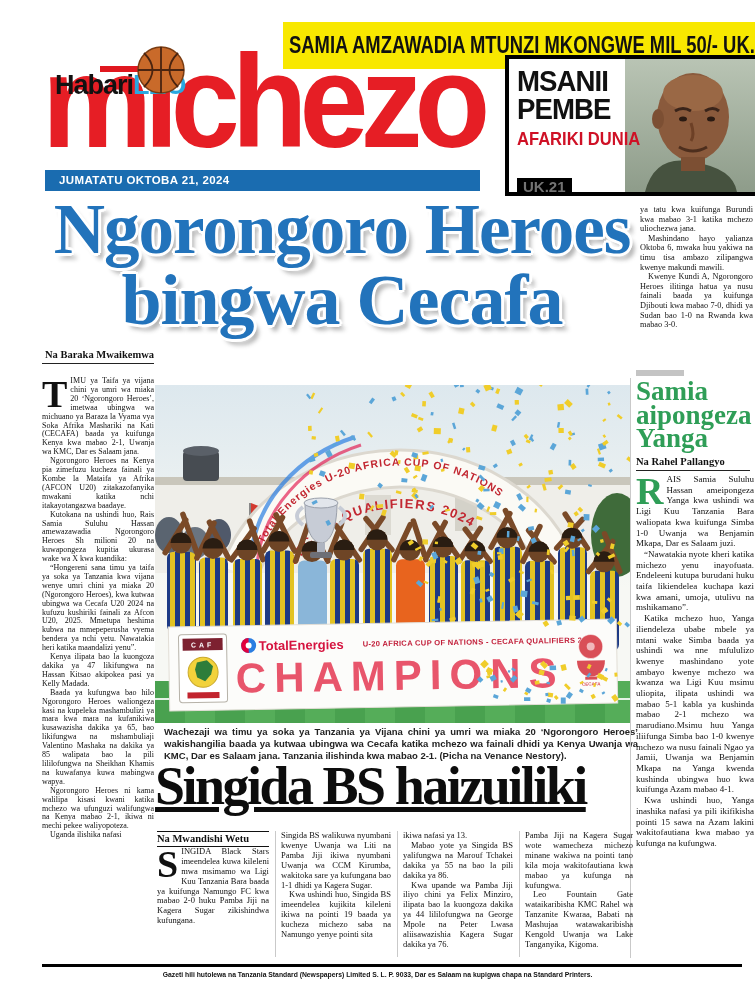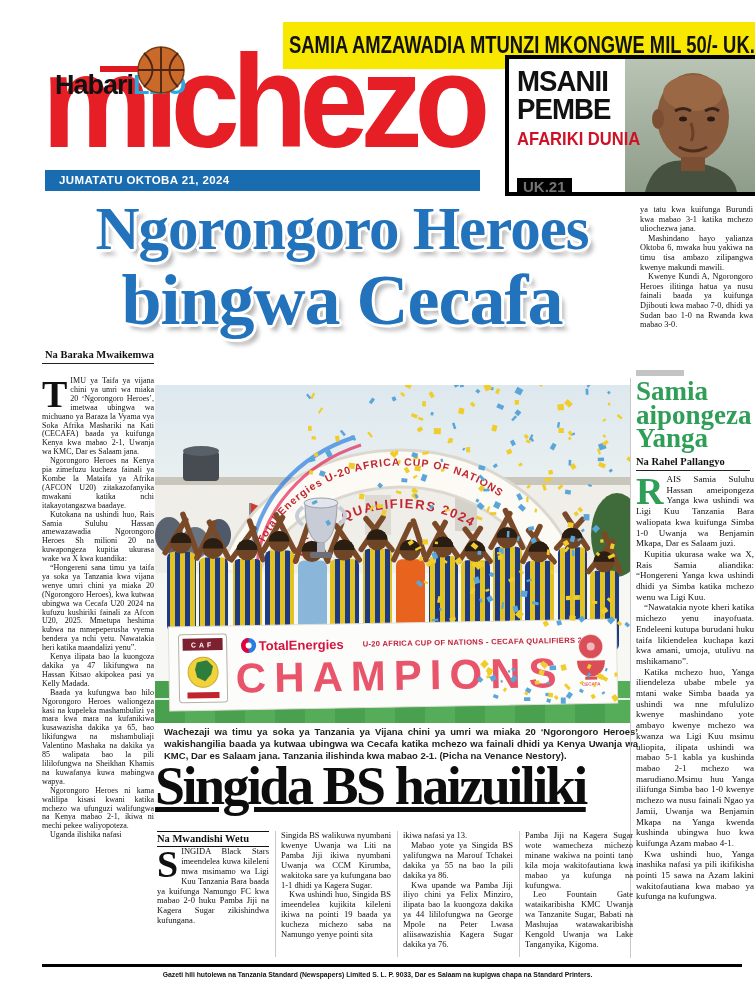--- a/index.html
+++ b/index.html
@@ -30,21 +30,21 @@
   .sidebox .t3{left:8px;top:70px;font-family:"Liberation Sans",sans-serif;font-weight:900;
         font-size:18px;color:#cf1126;transform:scaleX(.92);transform-origin:left top;white-space:nowrap;}
   .sidebox .uk{left:8px;bottom:-3px;background:#000;color:#737373;font-family:"Liberation Sans",sans-serif;
         font-weight:bold;font-size:15px;padding:0 6px;}
   .portrait{right:0;top:0;}
 
   
   .headline{left:42px;top:196px;width:600px;text-align:center;font-weight:bold;color:#2273bb;
         text-shadow:-2px -2px 0 #fff,2px -2px 0 #fff,-2px 2px 0 #fff,2px 2px 0 #fff,
         -3px 0 0 #fff,3px 0 0 #fff,0 3px 0 #fff,0 -3px 0 #fff,5px 6px 4px rgba(40,40,40,.35);}
-  .headline .l1{display:block;font-size:61px;line-height:66px;letter-spacing:-1px;}
+  .headline .l1{display:block;font-size:71px;line-height:66px;letter-spacing:-1px;}
   .headline .l2{display:block;font-size:72px;line-height:76px;letter-spacing:-1px;}
   .byline{font-weight:bold;font-size:10.5px;border-bottom:1.5px solid #222;padding-bottom:3px;}
   .byline-lead{left:42px;top:349px;width:112px;text-align:right;}
   .subhead{left:157px;top:352px;width:490px;font-family:"Liberation Sans",sans-serif;
         font-size:22.5px;color:#1d1d1b;white-space:nowrap;}
   .subhead .bullet{display:inline-block;width:12px;height:12px;background:#e30613;margin-right:9px;}
 
   .bt{text-align:justify;overflow:hidden;}
   .bt p{margin:0;text-indent:8px;}
   .bt p.first{text-indent:0;}
@@ -582,21 +582,20 @@
   </svg>
 
   <div class="abs caption">Wachezaji wa timu ya soka ya Tanzania ya Vijana chini ya umri wa miaka 20 ‘Ngorongoro Heroes’ wakishangilia baada ya kutwaa ubingwa wa Cecafa katika mchezo wa fainali dhidi ya Kenya Uwanja wa KMC, Dar es Salaam jana. Tanzania ilishinda kwa mabao 2-1. (Picha na Venance Nestory).</div>
 
   <div class="abs graybar"></div>
   <div class="abs vsep" style="left:630px;top:378px;height:580px;"></div>
   <h2 class="abs side-headline" style="margin:0;">Samia aipongeza Yanga</h2>
   <div class="abs byline byline-side">Na Rahel Pallangyo</div>
   <div class="abs bt side-text">
     <p class="first"><span class="dropcap green">R</span><span>AIS Samia Suluhu Hassan ameipongeza Yanga kwa ushindi wa Ligi Kuu Tanzania Bara waliopata kwa kuifunga Simba 1-0 Uwanja wa Benjamin Mkapa, Dar es Salaam juzi.</span></p>
-    <p>Kupitia ukurasa wake wa X, Rais Samia aliandika: “Hongereni Yanga kwa ushindi dhidi ya Simba katika mchezo wenu wa Ligi Kuu.</p>
     <p>“Nawatakia nyote kheri katika michezo yenu inayofuata. Endeleeni kutupa burudani huku taifa likiendelea kuchapa kazi kwa amani, umoja, utulivu na mshikamano”.</p>
     <p>Katika mchezo huo, Yanga iliendeleza ubabe mbele ya mtani wake Simba baada ya ushindi wa nne mfululizo kwenye mashindano yote ambayo kwenye mchezo wa kwanza wa Ligi Kuu msimu uliopita, ilipata ushindi wa mabao 5-1 kabla ya kushinda mabao 2-1 mchezo wa marudiano.Msimu huu Yanga iliifunga Simba bao 1-0 kwenye mchezo wa nusu fainali Ngao ya Jamii, Uwanja wa Benjamin Mkapa na Yanga kwenda kushinda ubingwa huo kwa kuifunga Azam mabao 4-1.</p>
     <p>Kwa ushindi huo, Yanga inashika nafasi ya pili ikifikisha pointi 15 sawa na Azam lakini wakitofautiana kwa mabao ya kufunga na kufungwa.</p>
   </div>
 
   <h2 class="abs bottom-headline" style="margin:0;text-decoration:underline;">Singida BS haizuiliki</h2>
   <div class="abs vsep" style="left:275px;top:831px;height:126px;"></div>
   <div class="abs vsep" style="left:397px;top:831px;height:126px;"></div>
   <div class="abs vsep" style="left:519px;top:831px;height:126px;"></div>
 
@@ -608,18 +607,18 @@
     <p class="first">Singida BS walikuwa nyumbani kwenye Uwanja wa Liti na Pamba Jiji ikiwa nyumbani Uwanja wa CCM Kirumba, wakitoka sare ya kufungana bao 1-1 dhidi ya Kagera Sugar.</p>
     <p>Kwa ushindi huo, Singida BS imeendelea kujikita kileleni ikiwa na pointi 19 baada ya kucheza michezo saba na Namungo yenye pointi sita</p>
   </div>
   <div class="abs bt bcol bcol3">
     <p class="first">ikiwa nafasi ya 13.</p>
     <p>Mabao yote ya Singida BS yalifungwa na Marouf Tchakei dakika ya 55 na bao la pili dakika ya 86.</p>
     <p>Kwa upande wa Pamba Jiji iliyo chini ya Felix Minziro, ilipata bao la kuongoza dakika ya 44 lililofungwa na George Mpole na Peter Lwasa aliisawazishia Kagera Sugar dakika ya 76.</p>
   </div>
   <div class="abs bt bcol bcol4">
     <p class="first">Pamba Jiji na Kagera Sugar wote wamecheza michezo minane wakiwa na pointi tano kila moja wakitofautiana kwa mabao ya kufunga na kufungwa.</p>
-    <p>Leo Fountain Gate wataikaribisha KMC Uwanja wa Tanzanite Sugar, Babati na Mashujaa watawakaribisha Kengold Uwanja wa Lake Tanganyika, Kigoma.</p>
+    <p>Leo Fountain Gate wataikaribisha KMC Rahel wa Tanzanite Kwaraa, Babati na Mashujaa watawakaribisha Kengold Uwanja wa Lake Tanganyika, Kigoma.</p>
   </div>
 
   <div class="abs footrule"></div>
   <div class="abs footer">Gazeti hili hutolewa na Tanzania Standard (Newspapers) Limited S. L. P. 9033, Dar es Salaam na kupigwa chapa na Standard Printers.</div>
 </div>
 
 </body></html>

